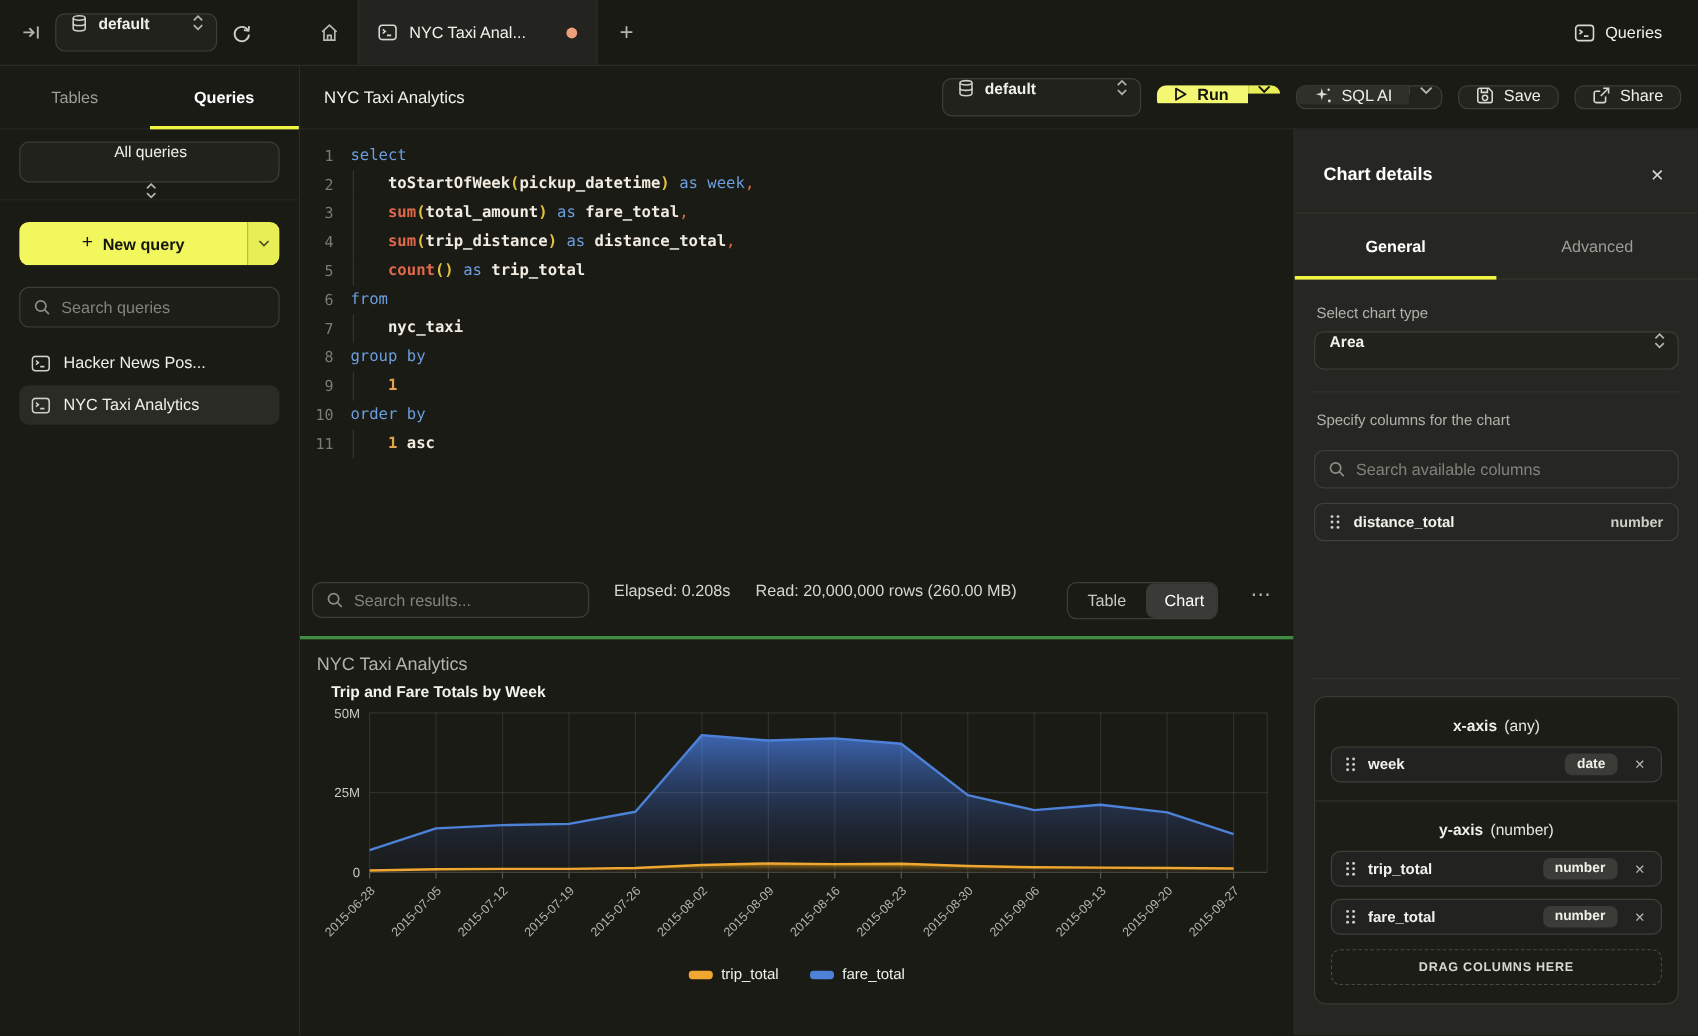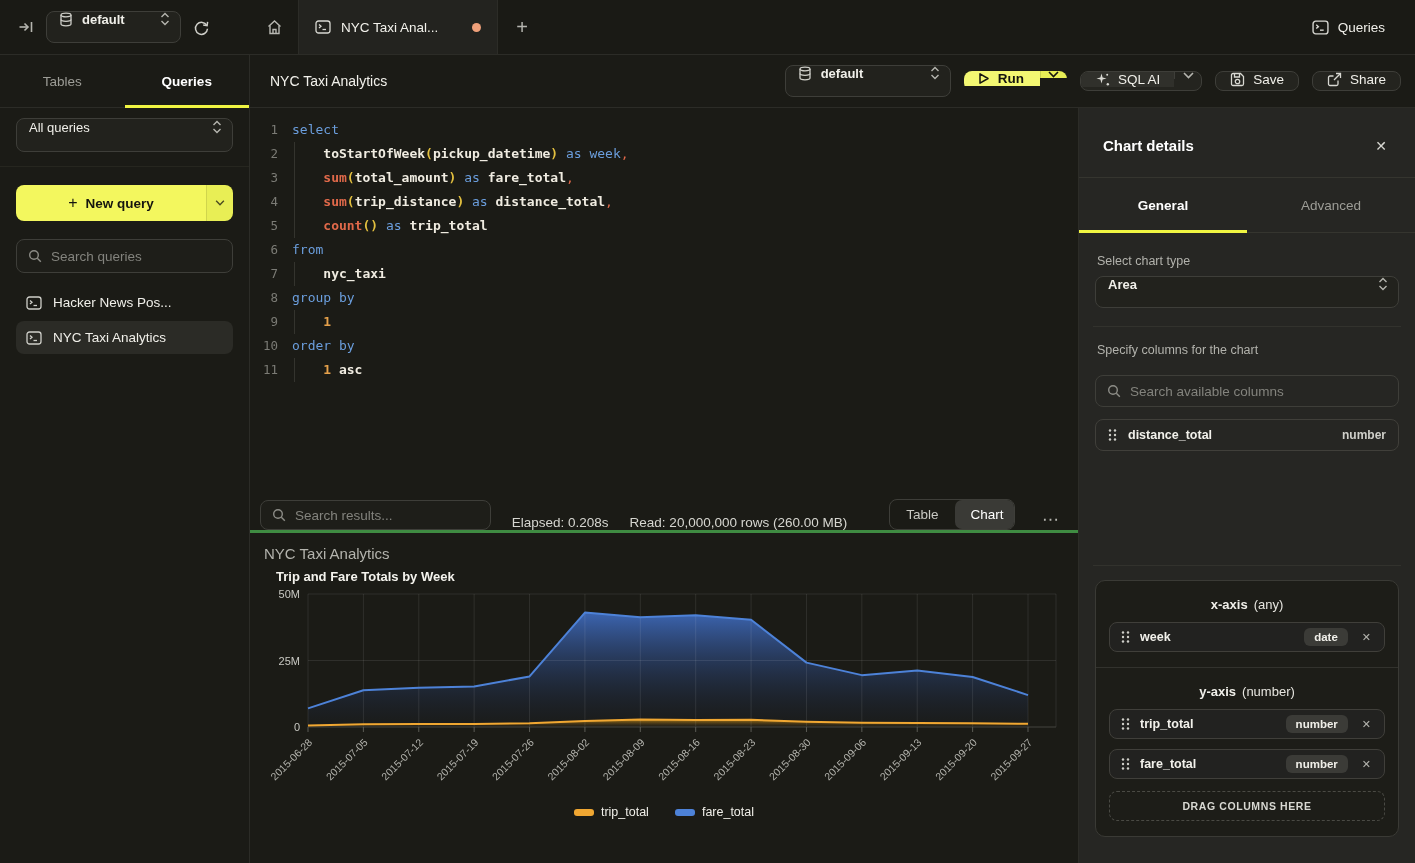--- a/index.html
+++ b/index.html
@@ -85,21 +85,21 @@
   .line-code { margin-left:14px; }
   .code-line .guide { position:absolute; left:44px; top:0; height:24px; border-left:1px solid #34342e; }
   .tok-kw { color:#6b9edd; }
   .tok-fn { color:#e0694a; font-weight:700; }
   .tok-paren { color:#e3c03f; font-weight:700; }
   .tok-id { color:#f0ece1; font-weight:700; }
   .tok-op { color:#e0694a; }
   .tok-num { color:#e5a14b; font-weight:700; }
 
   
-  .resultsbar { height:45px; display:flex; align-items:flex-end; padding:0 12px 0 10px; gap:21px; }
+  .resultsbar { height:45px; display:flex; align-items:flex-start; padding:0 12px 0 10px; gap:21px; }
   .rb-search { width:240px; height:30px; }
   .rb-stat { color:#d6d6d0; font-size:13.5px; white-space:nowrap; }
   .rb-spacer { flex:1; }
   .view-toggle { display:flex; border:1px solid #3e3e39; border-radius:8px; overflow:hidden; }
   .view-seg { padding:7px 16px; font-size:13.5px; color:#c9c9c3; cursor:pointer; }
   .view-seg.active { background:#3a3a36; color:#ffffff; border-radius:7px; }
   .rb-more { color:#b5b5af; font-size:17px; letter-spacing:1px; cursor:pointer; padding:0 6px; }
   .greenline { height:3px; background:#3f8c42; }
 
   
@@ -297,21 +297,21 @@
             </svg>
         </span>
         <span>Share</span>
       </div>
     </div>
   </div>
 </div>
 
 <div class="sidebar">
   <div class="sidebar-filter">
-    <div class="select-box filter-select" style="height:34px;">
+    <div class="select-box filter-select" style="height:34px;flex-direction:column;">
       <span>All queries</span>
       <span class="grow"></span>
       <span class="ico">
         <svg width="10" height="14" viewBox="0 0 10 14" fill="none" stroke="#b5b5af" stroke-width="1.4">
             <path d="M1.5 5 L5 1.5 L8.5 5"></path>
             <path d="M1.5 9 L5 12.5 L8.5 9"></path>
           </svg>
       </span>
     </div>
   </div>

